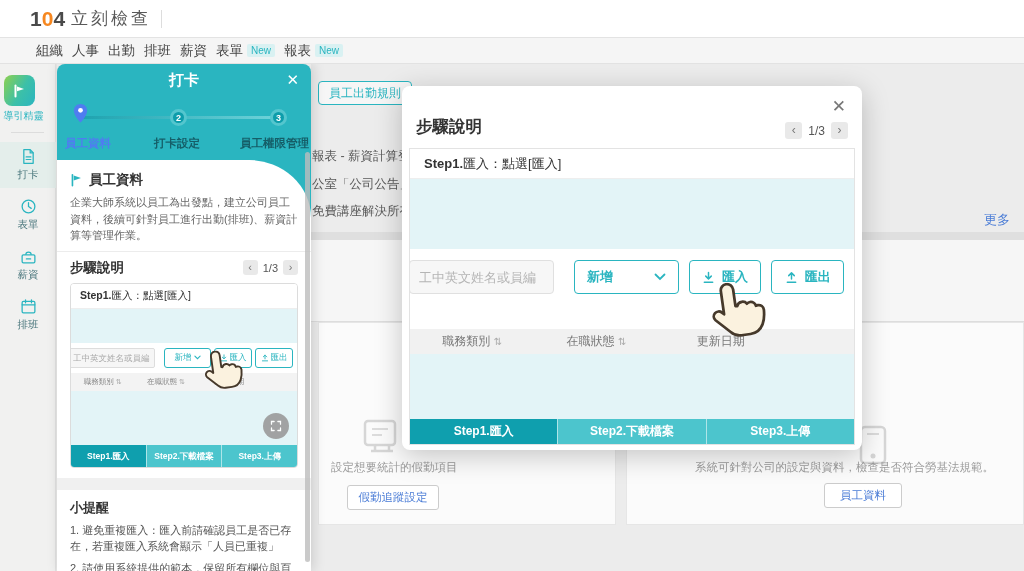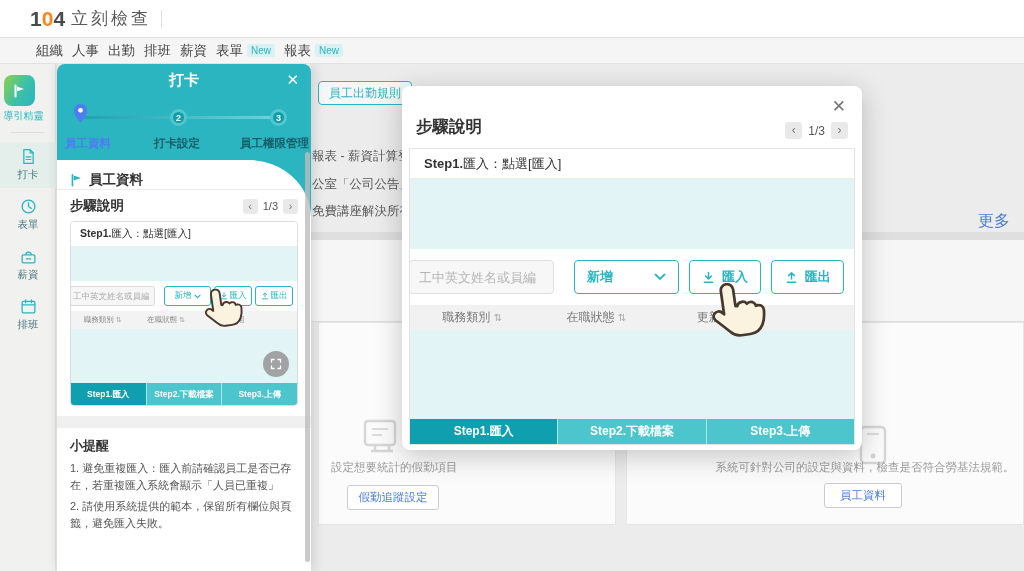--- a/index.html
+++ b/index.html
@@ -25,21 +25,21 @@
   .wizard-ic { width:31px; height:31px; border-radius:8px; background:linear-gradient(120deg,#8ed04e 0%,#3cc0a8 55%,#2ab5c0 100%); display:flex; align-items:center; justify-content:center; }
   .wizard-label { font-size:10px; color:#2ab5c0; }
   .rail-div { margin:9px 11px; border-top:1px solid #dcdcdc; }
   .rail-item { width:56px; height:46px; margin-bottom:4px; display:flex; flex-direction:column; align-items:center; justify-content:center; gap:3px; font-size:10.5px; color:#49767c; cursor:pointer; }
   .rail-item.active { background:#e4eeeb; }
 
   
   .bg-main { position:absolute; left:311px; top:64px; right:0; bottom:0; background:#ececec; z-index:1; }
   .rules-tab { position:absolute; left:7px; top:17px; height:24px; line-height:22px; padding:0 10px; border:1px solid #2ab5c0; border-radius:4px; color:#2ab5c0; font-size:12px; background:rgba(255,255,255,.55); cursor:pointer; white-space:nowrap; }
   .ann { position:absolute; left:1px; font-size:12.5px; color:#585858; white-space:nowrap; cursor:pointer; }
-  .more-link { position:absolute; right:14px; top:147px; font-size:16px; color:#4a7cd6; cursor:pointer; }
+  .more-link { position:absolute; right:14px; top:147px; font-size:13px; color:#4a7cd6; cursor:pointer; }
   .bg-band { position:absolute; left:0; top:168px; right:0; height:8px; background:#dfdfdf; }
   .bg-strip { position:absolute; left:0; top:176px; right:0; height:82px; background:#f6f6f6; border-bottom:1px solid #ddd; }
   .ins-frag { position:absolute; left:634px; top:120px; font-size:13px; color:#666; }
   .bg-card { position:absolute; top:258px; height:203px; background:#fbfbfb; border:1px solid #e6e6e6; }
   .card-l { left:7px; width:298px; }
   .card-r { left:315px; right:0; }
   .faint-ic { position:absolute; opacity:.9; }
   .card-desc { position:absolute; font-size:11.5px; color:#9b9b9b; }
   .ghost-btn { position:absolute; height:25px; border:1px solid #ccc; border-radius:3px; background:#fff; color:#4a7cd6; font-size:11.5px; text-align:center; line-height:23px; cursor:pointer; }
 
@@ -102,21 +102,21 @@
   .m-pager .pager-txt { font-size:12px; }
   .m-card { position:absolute; left:7px; right:7px; top:62px; bottom:5px; border:1px solid #e3e3e3; display:flex; flex-direction:column; overflow:hidden; }
   .m-step-head { height:30px; line-height:29px; padding-left:14px; font-size:13px; color:#333; border-bottom:1px solid #eee; background:#fff; }
   .m-blue1 { height:70px; background:#e3f4f7; }
   .m-toolbar { height:56px; background:#fff; display:flex; align-items:center; gap:10px; padding-right:10px; }
   .m-input { width:145px; height:34px; border:1px solid #e0e0e0; background:#f7f7f7; border-radius:4px; font-size:13px; color:#b5b5b5; padding-left:9px; margin-left:-1px; font-family:inherit; }
   .m-input::placeholder { color:#b5b5b5; }
   .btn { height:34px; border:1.5px solid #2ab5c0; border-radius:4px; background:#fff; color:#2ab5c0; font-size:13px; font-weight:bold; display:flex; align-items:center; justify-content:center; gap:7px; cursor:pointer; }
   .b-add { width:106px; justify-content:space-between; padding:0 12px; }
   .b-io { width:74px; }
-  .m-thead { height:25px; background:#f1f1f1; display:flex; align-items:center; font-size:12px; color:#777; }
+  .m-thead { height:25px; background:#f1f1f1; display:flex; align-items:center; font-size:12px; color:#777;margin-top:24px; }
   .m-thead .c { text-align:center; }
   .m-thead .sort-ic { font-size:10px; }
   .m-tbody { flex:1; background:#e3f4f7; }
   .m-foot { height:25px; display:flex; font-size:12px; font-weight:bold; color:#fff; }
   .m-foot .fcell { flex:1; text-align:center; line-height:25px; background:#4cc5cd; border-left:1px solid rgba(255,255,255,.55); cursor:pointer; }
   .m-foot .fcell:first-child { border-left:none; background:#0f9fae; }
   .modal-hand { left:302px; top:196px; width:62px; }
 </style>
 </head>
 <body>
@@ -141,21 +141,21 @@
     <div class="card-desc" style="left:12px; top:137px;">設定想要統計的假勤項目</div>
     <div class="ghost-btn" style="left:28px; top:162px; width:92px;">假勤追蹤設定</div>
   </div>
 
   <div class="bg-card card-r">
     <svg class="faint-ic" style="left:226px; top:100px;" width="40" height="46" viewBox="0 0 40 46">
       <rect x="8" y="4" width="24" height="36" rx="4" fill="none" stroke="#d2d2d2" stroke-width="2.5"></rect>
       <circle cx="20" cy="33" r="2.5" fill="#d2d2d2"></circle>
       <path d="M14 11 h12" stroke="#d9d9d9" stroke-width="2"></path>
     </svg>
-    <div class="card-desc" style="left:80px; right:0; top:137px; text-align:center;">系統可針對公司的設定與資料，檢查是否符合勞基法規範。</div>
+    <div class="card-desc" style="left:68px; right:0; top:137px; text-align:left;">系統可針對公司的設定與資料，檢查是否符合勞基法規範。</div>
     <div class="ghost-btn" style="left:197px; top:160px; width:78px;">員工資料</div>
   </div>
 </div>
 
 <div class="topbar">
   <div class="logo">
     <span class="logo-num"><span>1</span><span class="o">0</span><span>4</span></span>
     <span class="logo-cn">立刻檢查</span>
     <span class="logo-sep"></span>
   </div>
@@ -251,20 +251,21 @@
 
   <div class="panel-body">
     <div class="pbody-in">
       <div class="sec1-head">
         <svg width="13" height="14" viewBox="0 0 16 16">
             <path d="M3 1.5 v13.5" stroke="#2ab5c0" stroke-width="2" stroke-linecap="round"></path>
             <path d="M4.5 2.5 l9 3 -9 3 z" fill="#2ab5c0"></path>
           </svg>
         <span class="sec1-title">員工資料</span>
       </div>
+      <div class="sec1-desc">企業大師系統以員工為出發點，建立公司員工資料，後續可針對員工進行出勤(排班)、薪資計算等管理作業。</div>
       <div class="sec-div"></div>
 
       <div class="steps-row">
         <div class="steps-title">步驟說明</div>
         <div class="pager">
           <div class="pager-btn">‹</div>
           <div class="pager-txt">1/3</div>
           <div class="pager-btn">›</div>
         </div>
       </div>

